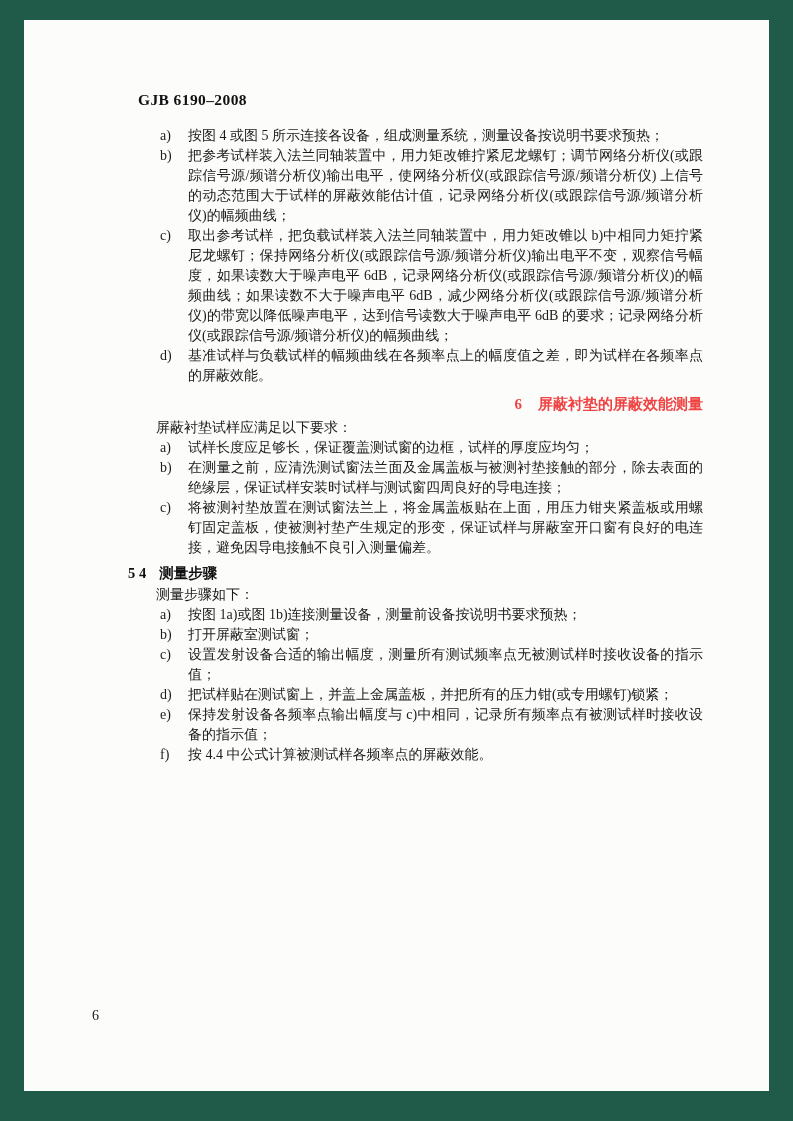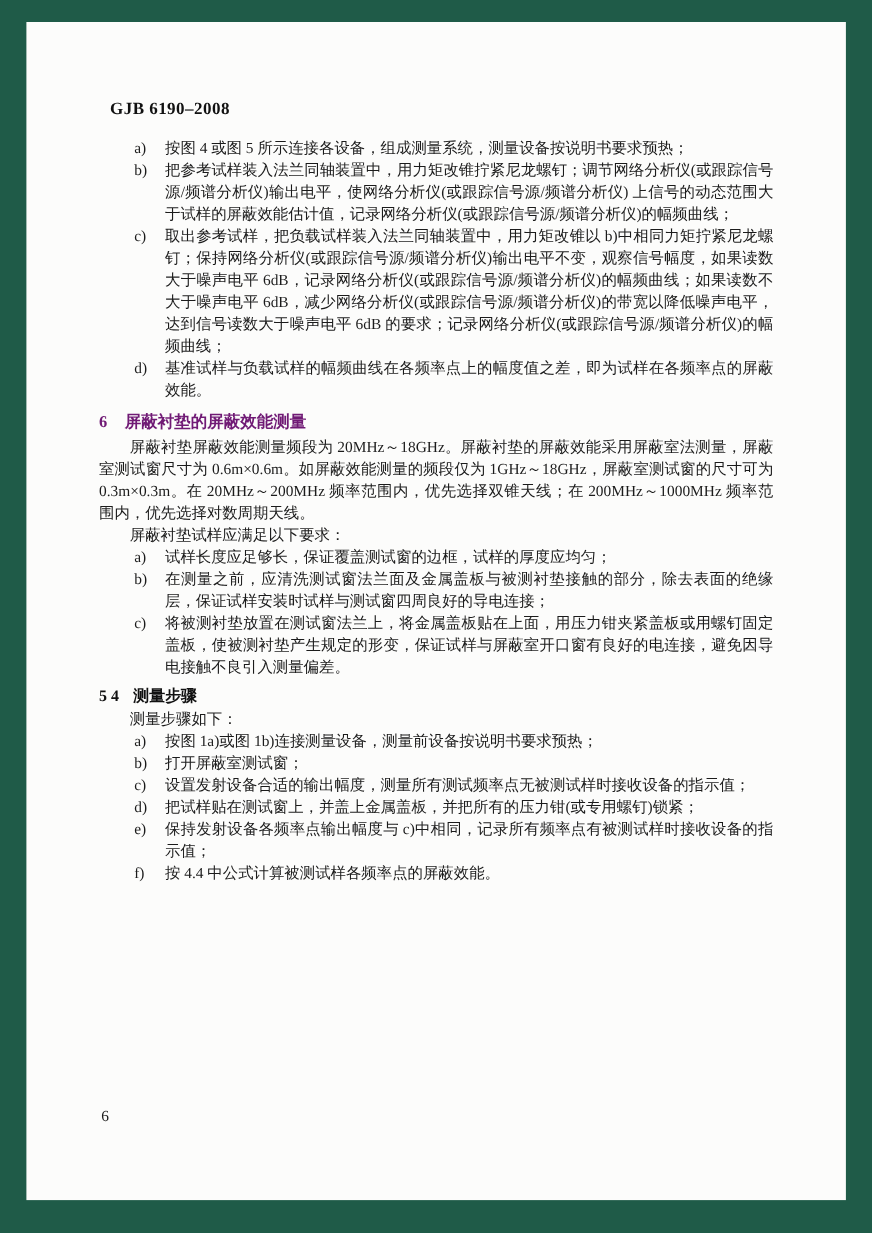--- a/index.html
+++ b/index.html
@@ -9,21 +9,21 @@
     position: relative;
     overflow: hidden;
     font-family: "Liberation Serif", "DejaVu Serif", serif;
   }
   .page {
     position: absolute;
     left: 24px; top: 20px; right: 24px; bottom: 30px;
     background: #fcfcfb;
   }
   .content {
-    padding: 70px 66px 0 66px;
+    padding: 70px 66px 0 104px;
     font-size: 14px;
     line-height: 20px;
     color: #1b1b1b;
     text-align: justify;
   }
   .std-header {
     font-weight: 700;
     font-size: 15.5px;
     letter-spacing: 0.4px;
     margin: 0 0 16px 10px;
@@ -43,22 +43,22 @@
     text-align: left;
   }
   .li .txt {
     flex: 1;
     text-align: justify;
   }
   .h-sec {
     font-weight: 700;
     font-size: 15px;
     margin: 8px 0 4px 0;
-    text-align: left;
-    color: #701a75;
+    text-align: right;
+    color: #ef4444;
   }
   .h-sec .num { margin-right: 16px; }
   .h-sub {
     font-weight: 700;
     font-size: 14.5px;
     margin: 5px 0 2px 0;
     text-align: left;
     color: #111;
   }
   .h-sub .num { margin-right: 13px; }
@@ -94,21 +94,20 @@
       <div class="li">
         <span class="marker">d)</span>
         <span class="txt">基准试样与负载试样的幅频曲线在各频率点上的幅度值之差，即为试样在各频率点的屏蔽效能。</span>
       </div>
     </div>
 
     <div class="h-sec">
       <span class="num">6</span><span>屏蔽衬垫的屏蔽效能测量</span>
     </div>
 
-    <p class="p-lead">屏蔽衬垫屏蔽效能测量频段为 20MHz～18GHz。屏蔽衬垫的屏蔽效能采用屏蔽室法测量，屏蔽室测试窗尺寸为 0.6m×0.6m。如屏蔽效能测量的频段仅为 1GHz～18GHz，屏蔽室测试窗的尺寸可为 0.3m×0.3m。在 20MHz～200MHz 频率范围内，优先选择双锥天线；在 200MHz～1000MHz 频率范围内，优先选择对数周期天线。</p>
 
     <p class="p-lead">屏蔽衬垫试样应满足以下要求：</p>
     <div class="list">
       <div class="li">
         <span class="marker">a)</span>
         <span class="txt">试样长度应足够长，保证覆盖测试窗的边框，试样的厚度应均匀；</span>
       </div>
       <div class="li">
         <span class="marker">b)</span>
         <span class="txt">在测量之前，应清洗测试窗法兰面及金属盖板与被测衬垫接触的部分，除去表面的绝缘层，保证试样安装时试样与测试窗四周良好的导电连接；</span>

